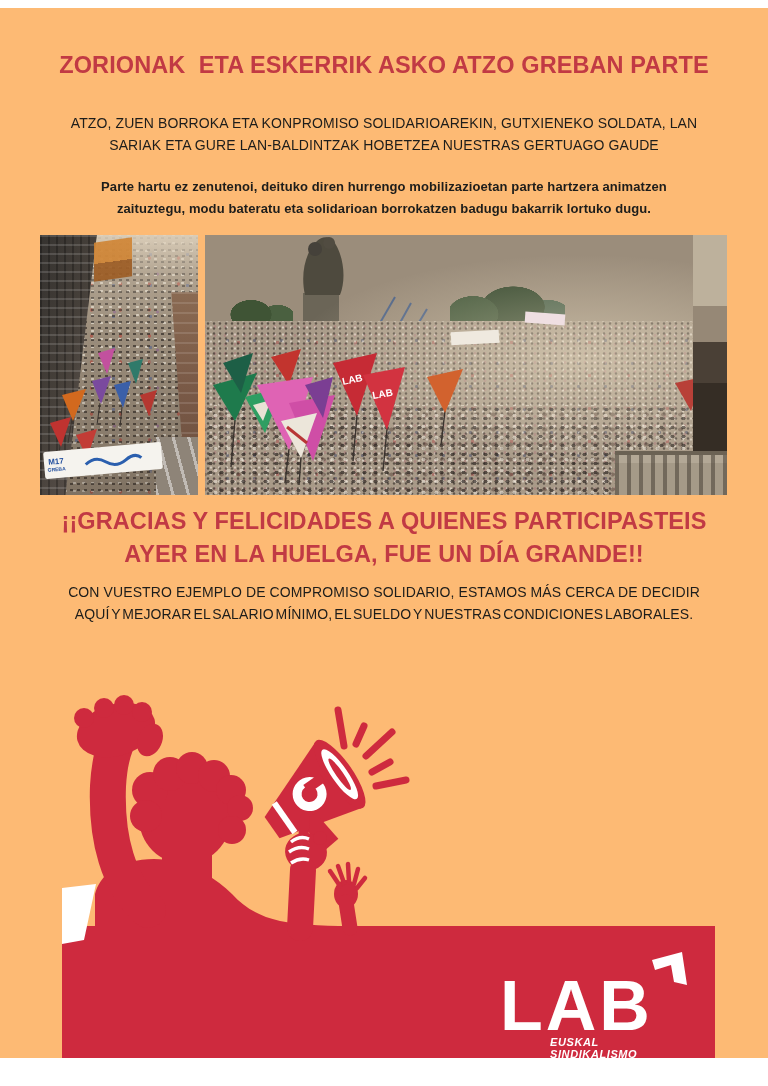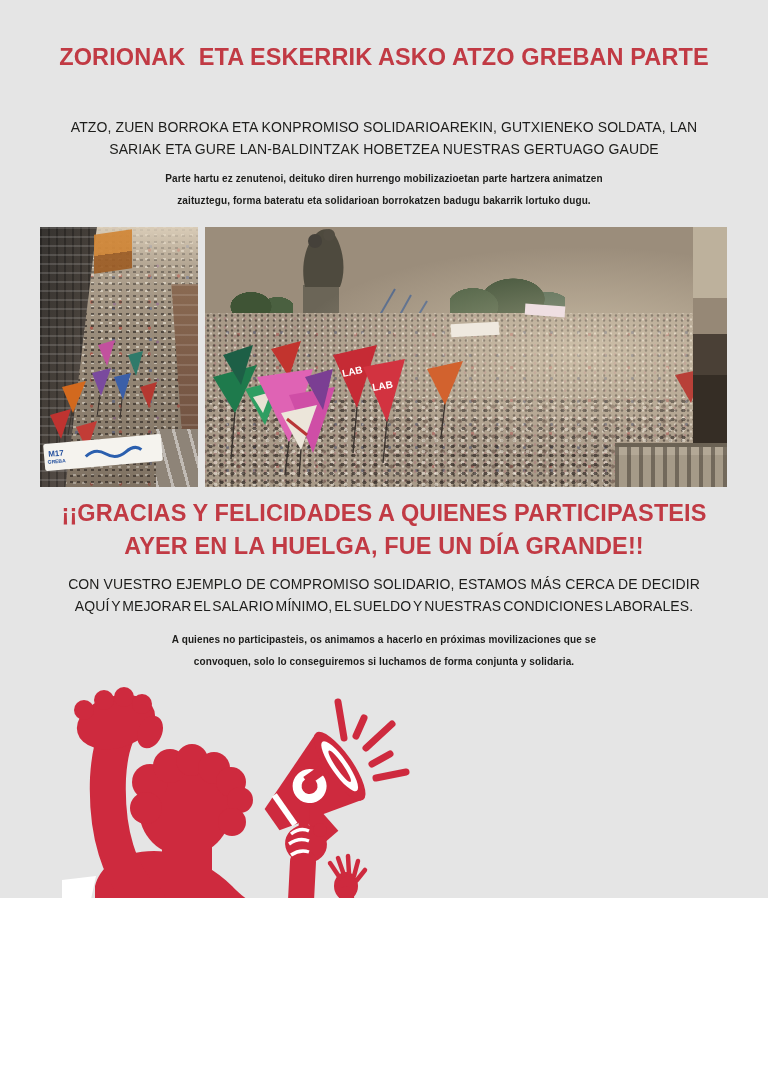--- a/index.html
+++ b/index.html
@@ -2,32 +2,32 @@
 <html style="--heading-red: #C13A44; --brand-red: #CE2A3E; --body-ink: #1D1D1B;"><head>
 <meta charset="utf-8">
 <style>
   :root{
     --heading-red:#C13A44;
     --brand-red:#CE2A3E;
     --body-ink:#1d1d1b;
   }
   html,body{margin:0;padding:0;background:#fff;}
   .page{
-    position:relative;width:768px;height:898px;background:#e5e5e5;overflow:hidden;
-    font-family:"Liberation Sans",sans-serif;margin:0 auto;
+    position:relative;width:768px;height:1050px;background:#fdba74;overflow:hidden;
+    font-family:"Liberation Sans",sans-serif;margin:8px auto;
   }
   
   .tblock{position:absolute;left:0;right:0;text-align:center;}
   .tblock div{white-space:pre-wrap;}
   .headline{color:var(--heading-red);font-weight:bold;font-size:23.5px;line-height:33px;letter-spacing:.1px;}
   .h-basque{top:41px;}
   .h-spanish{top:497px;}
   .para{color:var(--body-ink);font-size:14px;line-height:21.5px;letter-spacing:.1px;}
-  .p-basque-plain{top:117px;}
-  .para.bold{font-weight:bold;font-size:10px;line-height:22px;}
+  .p-basque-plain{top:105px;}
+  .para.bold{font-weight:bold;font-size:13px;line-height:22px;}
   .p-basque-bold{top:168px;}
   .p-spanish-plain{top:574px;}
   .p-spanish-plain .tight{word-spacing:-2px;}
   .p-spanish-bold{top:629px;}
   
   .photo{position:absolute;top:227px;height:260px;overflow:hidden;background:#9b8d7b;}
   .photo-left{left:40px;width:158px;}
   .photo-right{left:205px;width:522px;}
   .crowd{
     position:absolute;inset:0;
@@ -132,21 +132,21 @@
     <div>ZORIONAK  ETA ESKERRIK ASKO ATZO GREBAN PARTE</div>
   </div>
 
   <div class="tblock para p-basque-plain">
     <div>ATZO, ZUEN BORROKA ETA KONPROMISO SOLIDARIOAREKIN, GUTXIENEKO SOLDATA, LAN</div>
     <div>SARIAK ETA GURE LAN-BALDINTZAK HOBETZEA NUESTRAS GERTUAGO GAUDE</div>
   </div>
 
   <div class="tblock para bold p-basque-bold">
     <div>Parte hartu ez zenutenoi, deituko diren hurrengo mobilizazioetan parte hartzera animatzen</div>
-    <div>zaituztegu, forma bateratu eta solidarioan borrokatzen badugu bakarrik lortuko dugu.</div>
+    <div>zaituztegu, modu bateratu eta solidarioan borrokatzen badugu bakarrik lortuko dugu.</div>
   </div>
 
   <div class="photo photo-left">
     <div class="crowd"></div>
     <div class="lp-light"></div>
     <div class="lp-bldg-left"></div>
     <div class="lp-shop-orange"></div>
     <div class="lp-bldg-right"></div>
     <div class="lp-road"></div>
     <svg class="lp-flags" width="158" height="260" viewBox="0 0 158 260">
@@ -233,24 +233,20 @@
   <div class="tblock headline h-spanish">
     <div>¡¡GRACIAS Y FELICIDADES A QUIENES PARTICIPASTEIS</div>
     <div>AYER EN LA HUELGA, FUE UN DÍA GRANDE!!</div>
   </div>
 
   <div class="tblock para p-spanish-plain">
     <div>CON VUESTRO EJEMPLO DE COMPROMISO SOLIDARIO, ESTAMOS MÁS CERCA DE DECIDIR</div>
     <div class="tight">AQUÍ Y MEJORAR EL SALARIO MÍNIMO, EL SUELDO Y NUESTRAS CONDICIONES LABORALES.</div>
   </div>
 
-  <div class="tblock para bold p-spanish-bold">
-    <div>A quienes no participasteis, os animamos a hacerlo en próximas movilizaciones que se</div>
-    <div>convoquen, solo lo conseguiremos si luchamos de forma conjunta y solidaria.</div>
-  </div>
 
   <svg class="illustration" viewBox="0 0 768 400">
     <g fill="#CE2A3E">
 
       <rect x="62" y="238" width="653" height="158"></rect>
 
       <path d="M95,238 L95,206 C100,188 114,178 130,174 C146,170 162,170 176,174
                C196,179 216,190 232,206 C244,219 258,228 280,233
                C310,239 350,238 392,238 Z"></path>
 

